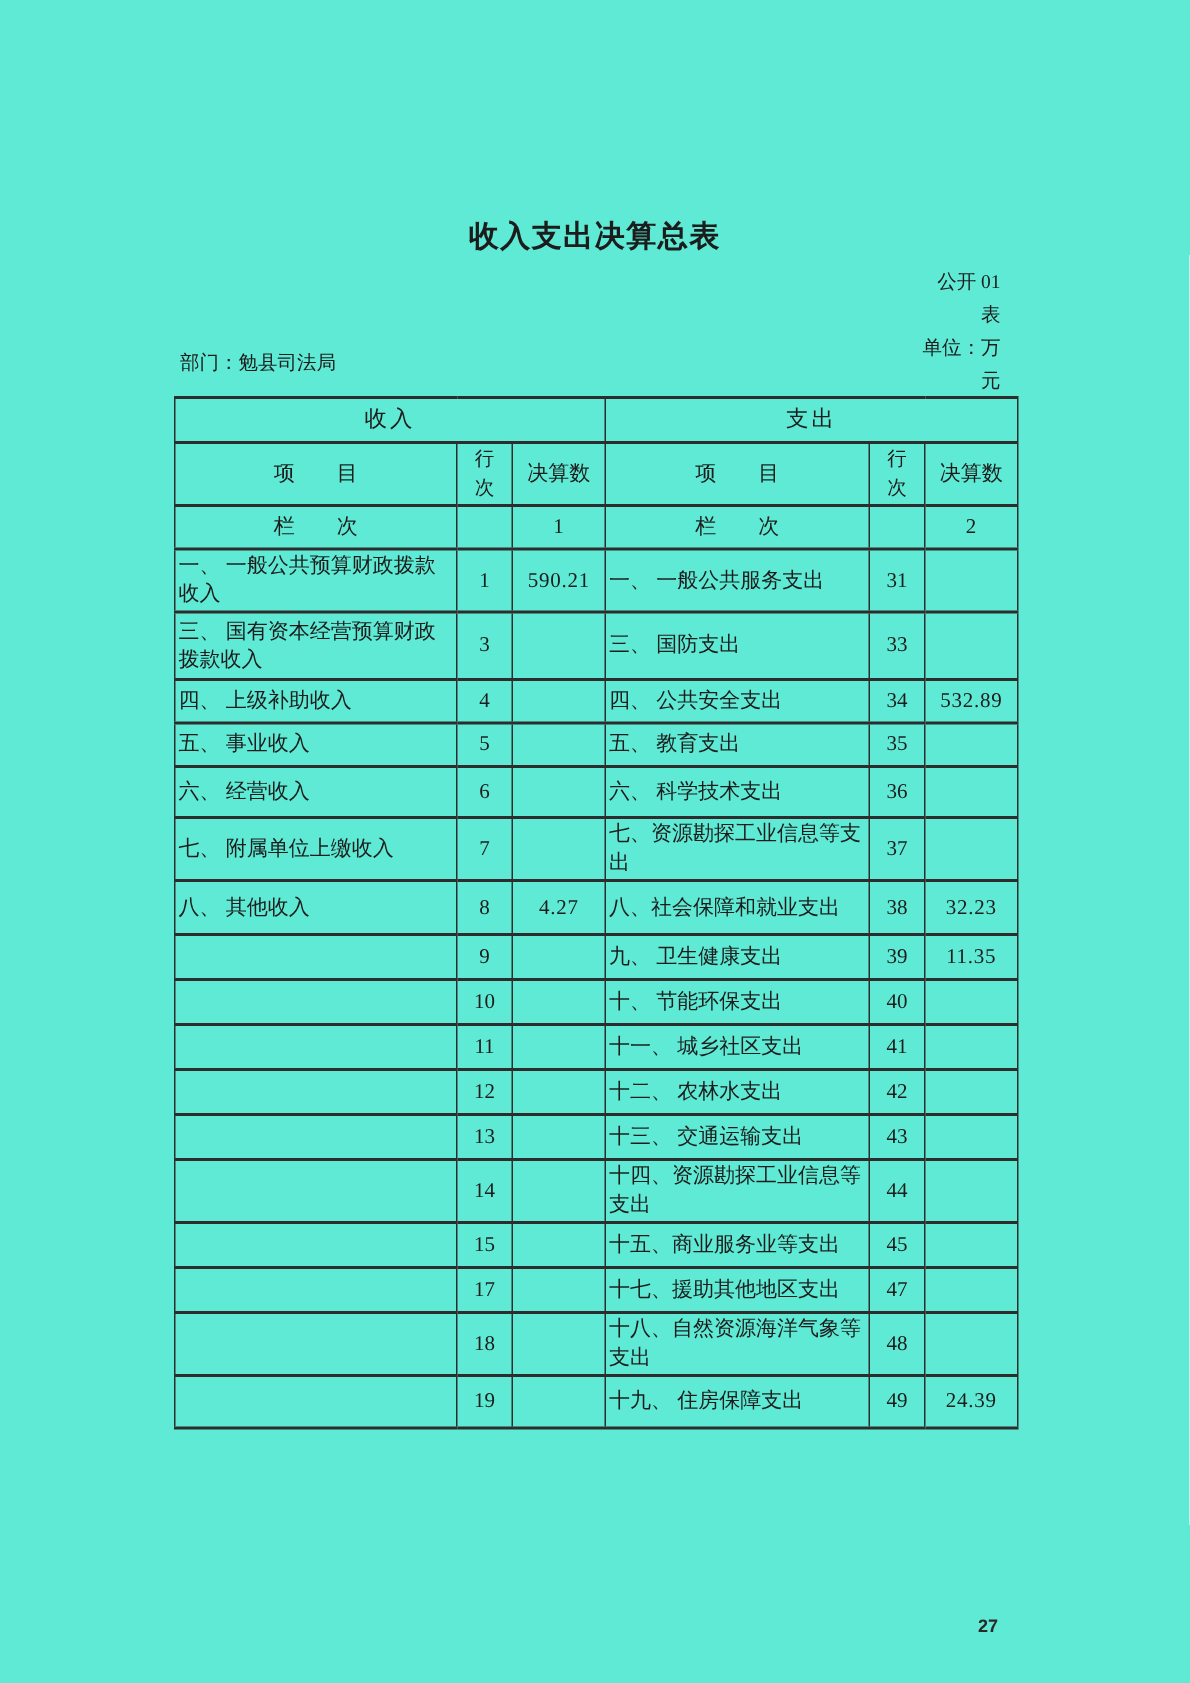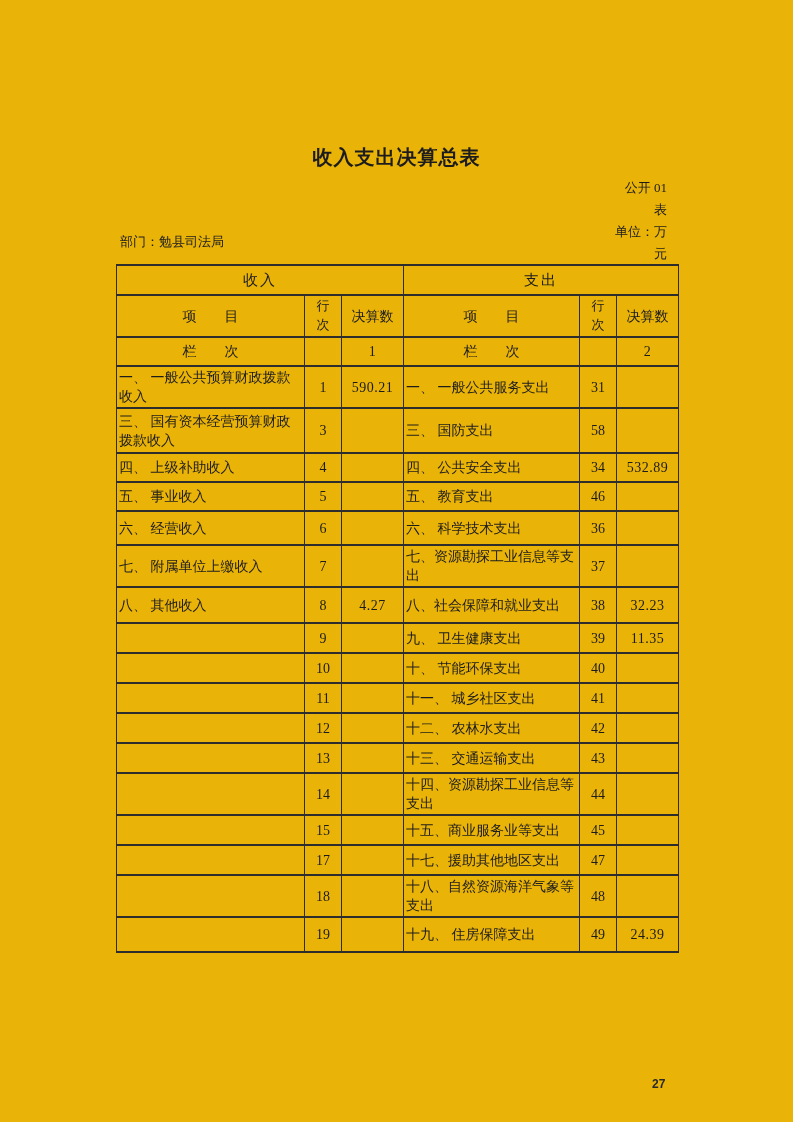--- a/index.html
+++ b/index.html
@@ -1,20 +1,20 @@
 <!DOCTYPE html>
 <html><head>
 <meta charset="utf-8">
 <style>
   html, body { margin: 0; padding: 0; background: #ffffff; }
   #page {
     position: relative;
     width: 793px;
     height: 1122px;
-    background: #eab308;
+    background: #5eead4;
     font-family: "Liberation Serif", "DejaVu Serif", serif;
     color: #1c1c1c;
     overflow: hidden;
   }
   .doc-title {
     position: absolute;
     top: 144px;
     left: 0;
     width: 100%;
     text-align: center;
@@ -133,37 +133,37 @@
           <td class="td-amount">590.21</td>
           <td class="td-item-r">一、 一般公共服务支出</td>
           <td class="td-line">31</td>
           <td class="td-amount"></td>
         </tr>
         <tr style="height: 45px;">
           <td class="td-item-l">三、 国有资本经营预算财政拨款收入</td>
           <td class="td-line">3</td>
           <td class="td-amount"></td>
           <td class="td-item-r">三、 国防支出</td>
-          <td class="td-line">58</td>
+          <td class="td-line">33</td>
           <td class="td-amount"></td>
         </tr>
         <tr style="height: 29px;">
           <td class="td-item-l">四、 上级补助收入</td>
           <td class="td-line">4</td>
           <td class="td-amount"></td>
           <td class="td-item-r">四、 公共安全支出</td>
           <td class="td-line">34</td>
           <td class="td-amount">532.89</td>
         </tr>
         <tr style="height: 29px;">
           <td class="td-item-l">五、 事业收入</td>
           <td class="td-line">5</td>
           <td class="td-amount"></td>
           <td class="td-item-r">五、 教育支出</td>
-          <td class="td-line">46</td>
+          <td class="td-line">35</td>
           <td class="td-amount"></td>
         </tr>
         <tr style="height: 34px;">
           <td class="td-item-l">六、 经营收入</td>
           <td class="td-line">6</td>
           <td class="td-amount"></td>
           <td class="td-item-r">六、 科学技术支出</td>
           <td class="td-line">36</td>
           <td class="td-amount"></td>
         </tr>

